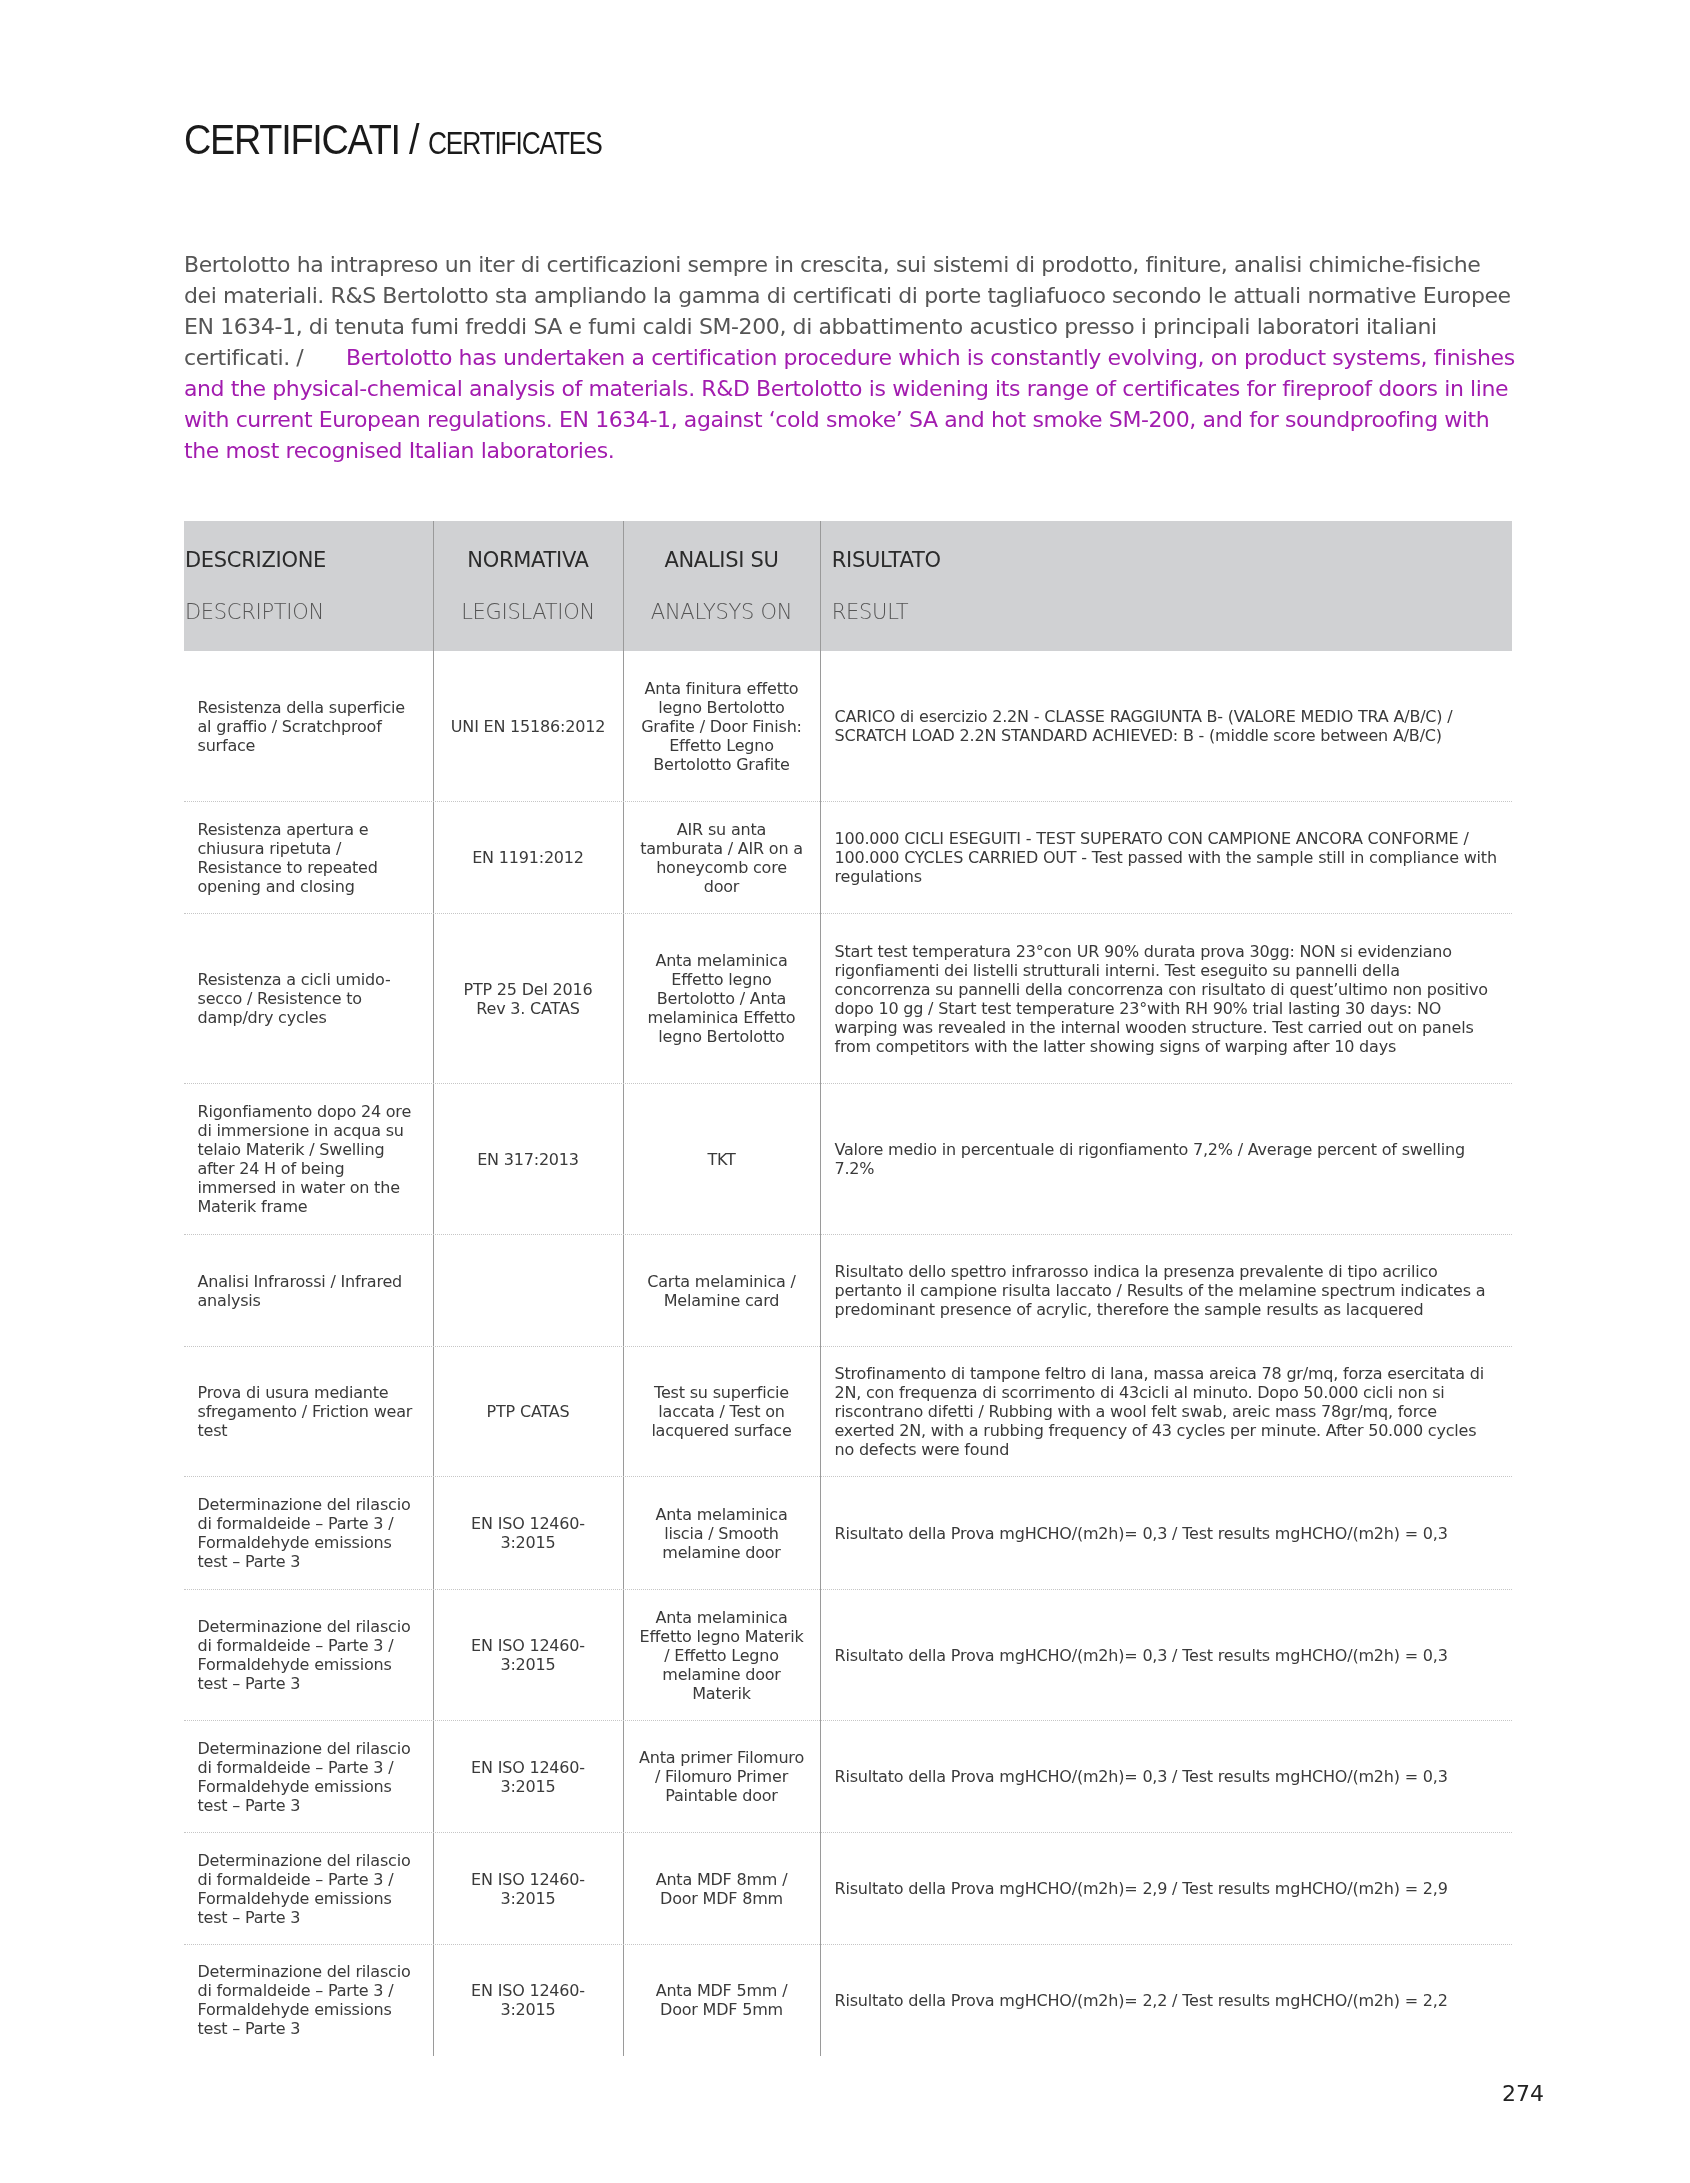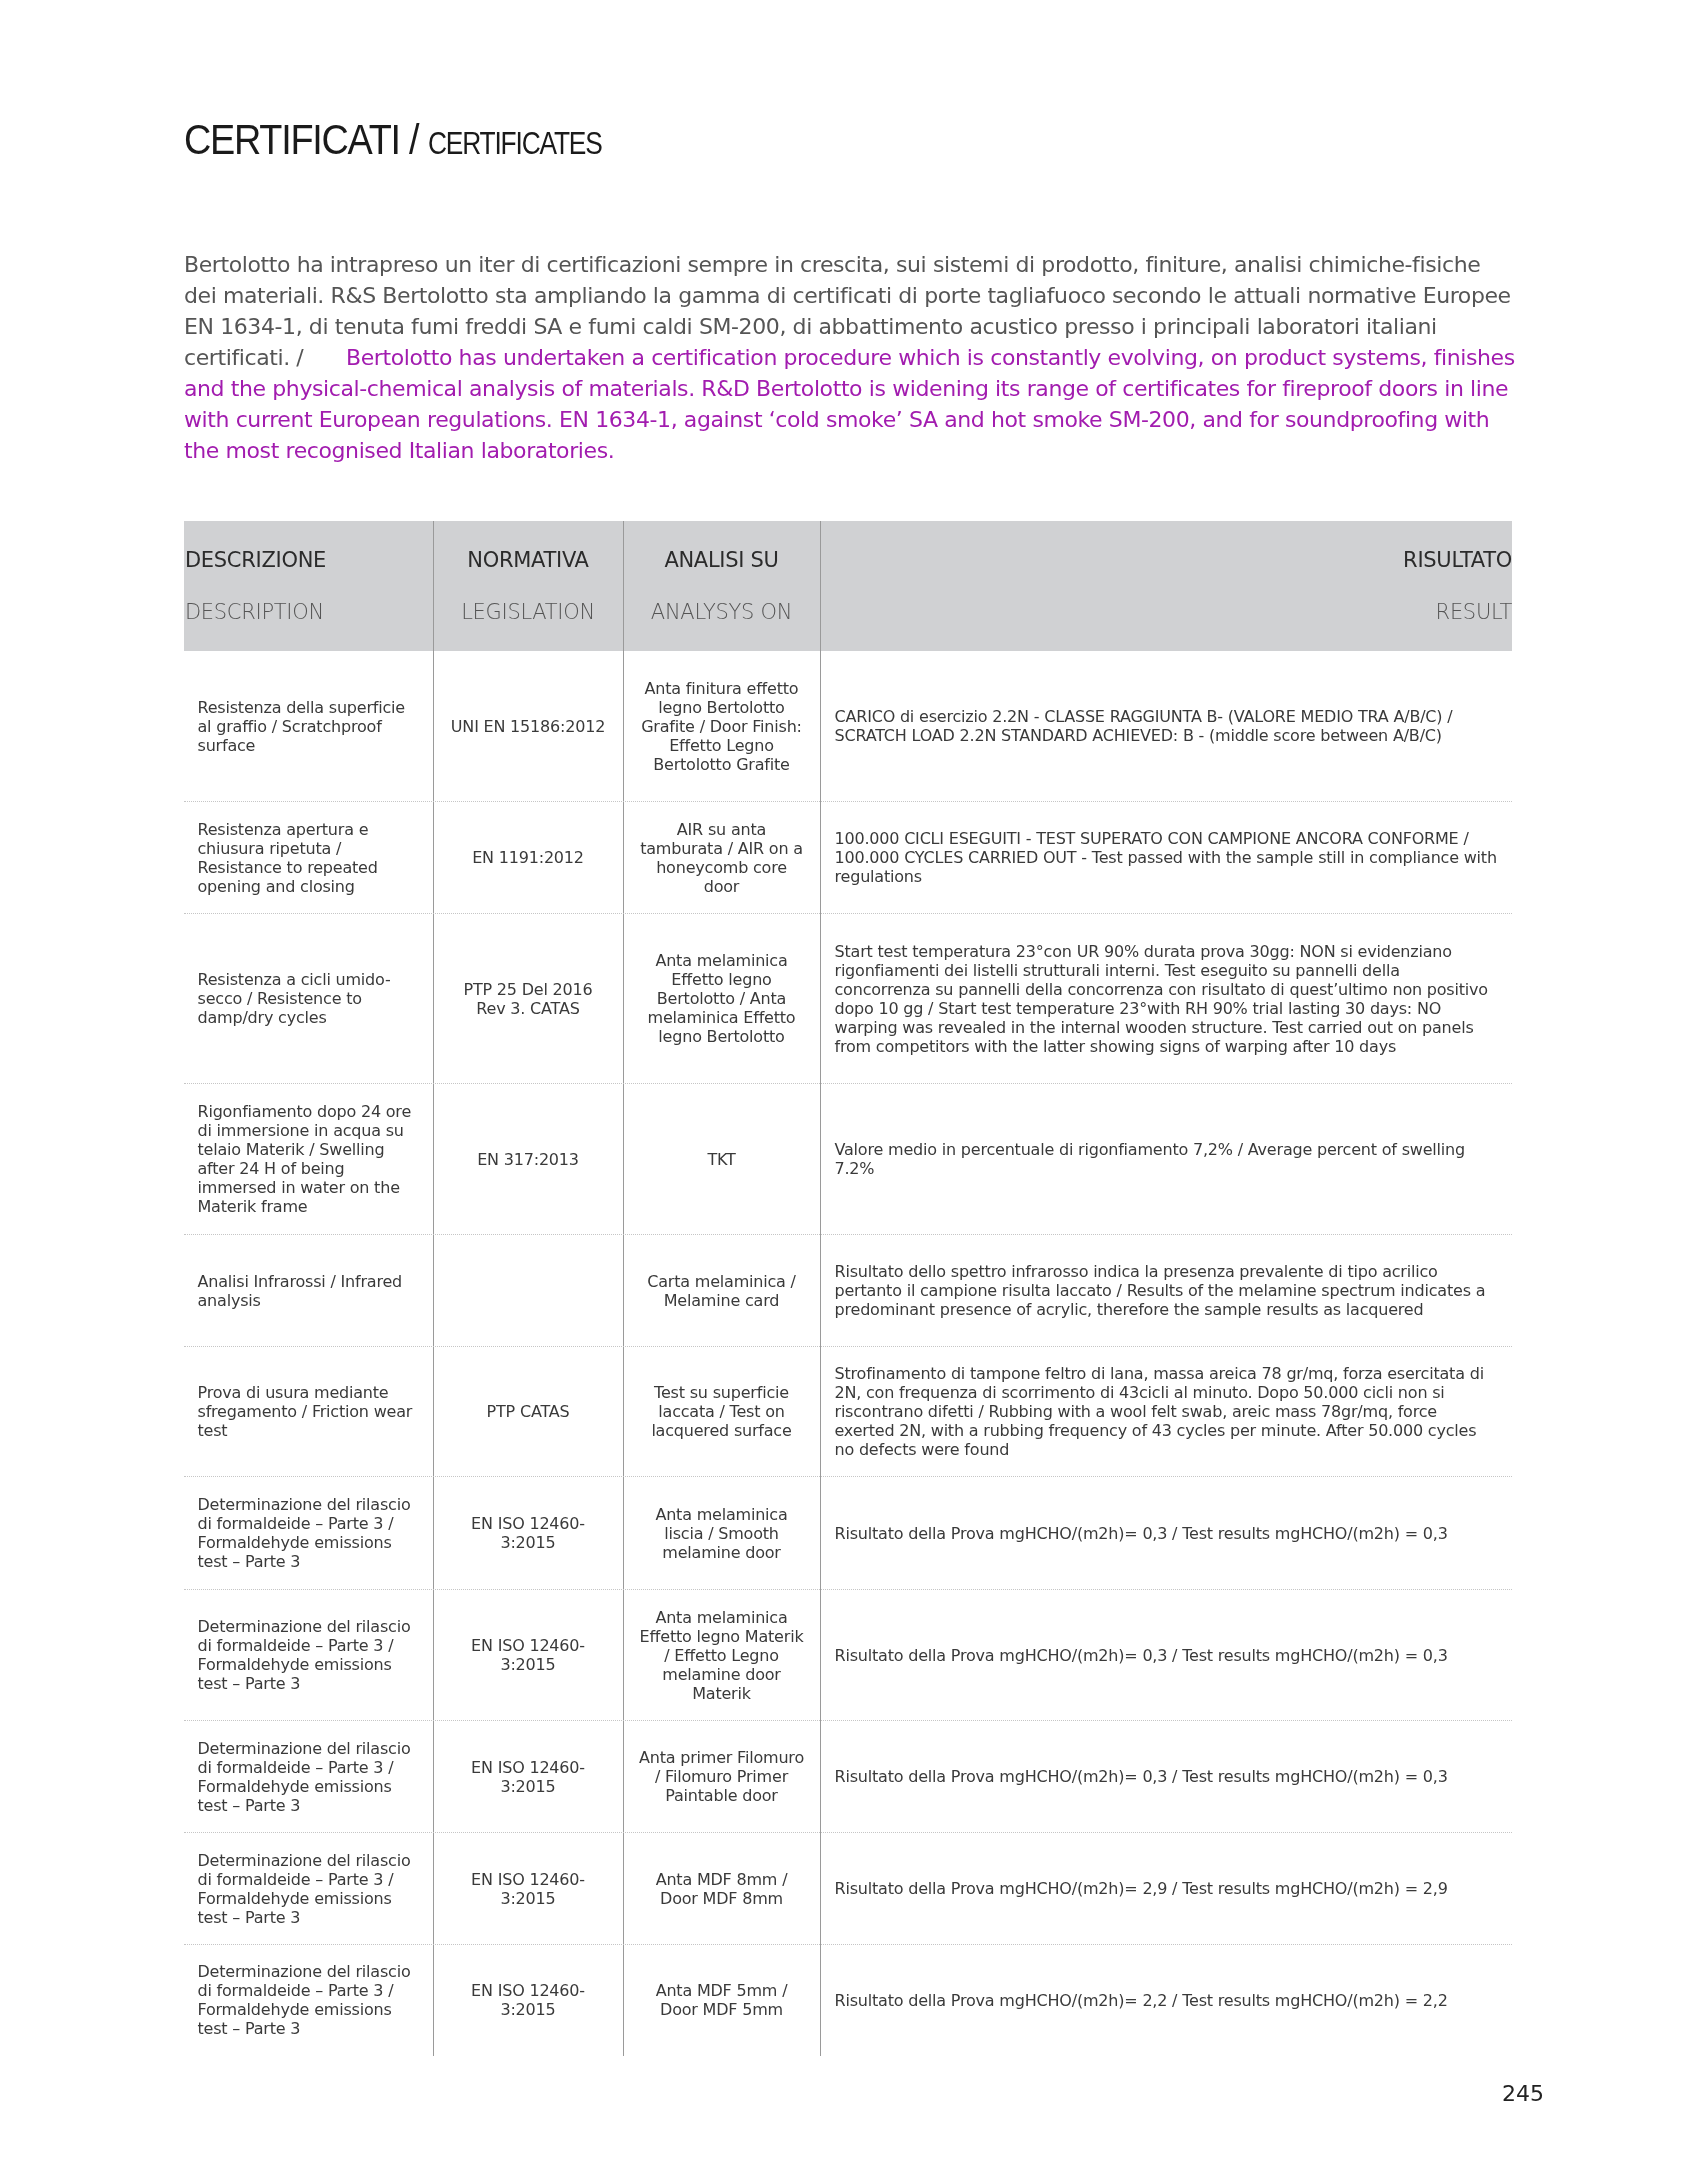--- a/index.html
+++ b/index.html
@@ -23,21 +23,21 @@
 
   .table {
     position: absolute; left: 184px; top: 521px; width: 1328px;
   }
   .thead {
     position: relative; height: 130px; background: #d0d1d3;
   }
   .col1 { position: absolute; left: 0; width: 249px; }
   .col2 { position: absolute; left: 249px; width: 190px; }
   .col3 { position: absolute; left: 439px; width: 197px; }
-  .col4 { position: absolute; left: 637px; width: 691px; align-items: flex-end; }
+  .col4 { position: absolute; left: 637px; width: 691px; }
   .th {
     top: 0; height: 130px; display: flex; flex-direction: column; justify-content: center;
     font-family: "DejaVu Sans", sans-serif; font-size: 21px; line-height: 28px; letter-spacing: -0.3px;
   }
   .th .it { color: #2b2b2b; }
   .th .en { color: #555; font-weight: 300; margin-top: 24px; }
   .th.col1 { padding-left: 1px; box-sizing: border-box; }
   .th.col2, .th.col3 { text-align: center; align-items: center; }
   .th.col4 { padding-left: 10.8px; box-sizing: border-box; }
 
@@ -246,14 +246,14 @@
         <div class="cell col3">
           <span>Anta MDF 5mm / Door MDF 5mm</span>
         </div>
         <div class="cell col4">
           <span>Risultato della Prova mgHCHO/(m2h)= 2,2 / Test results mgHCHO/(m2h) = 2,2</span>
         </div>
       </div>
     </div>
 </div>
 
-<div class="page-number">245</div>
+<div class="page-number">274</div>
 
 
 </body></html>

